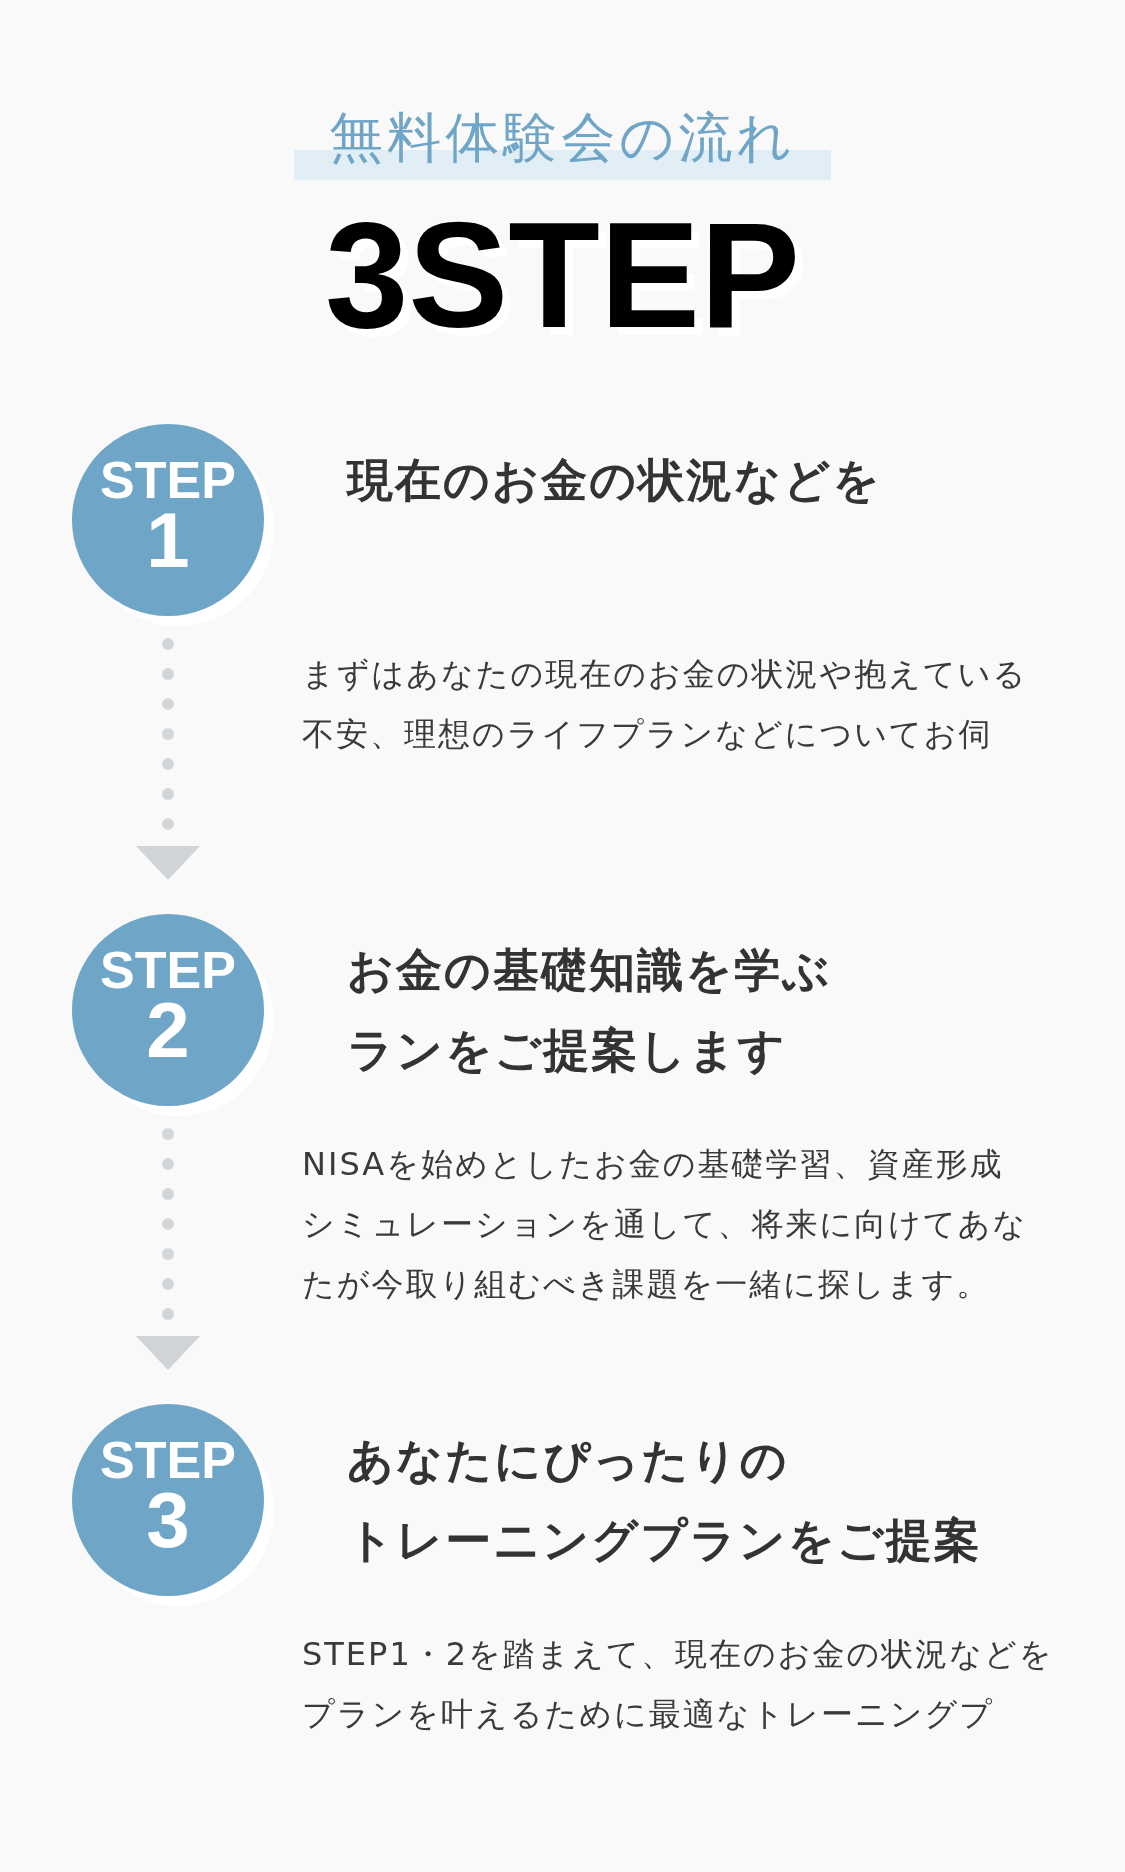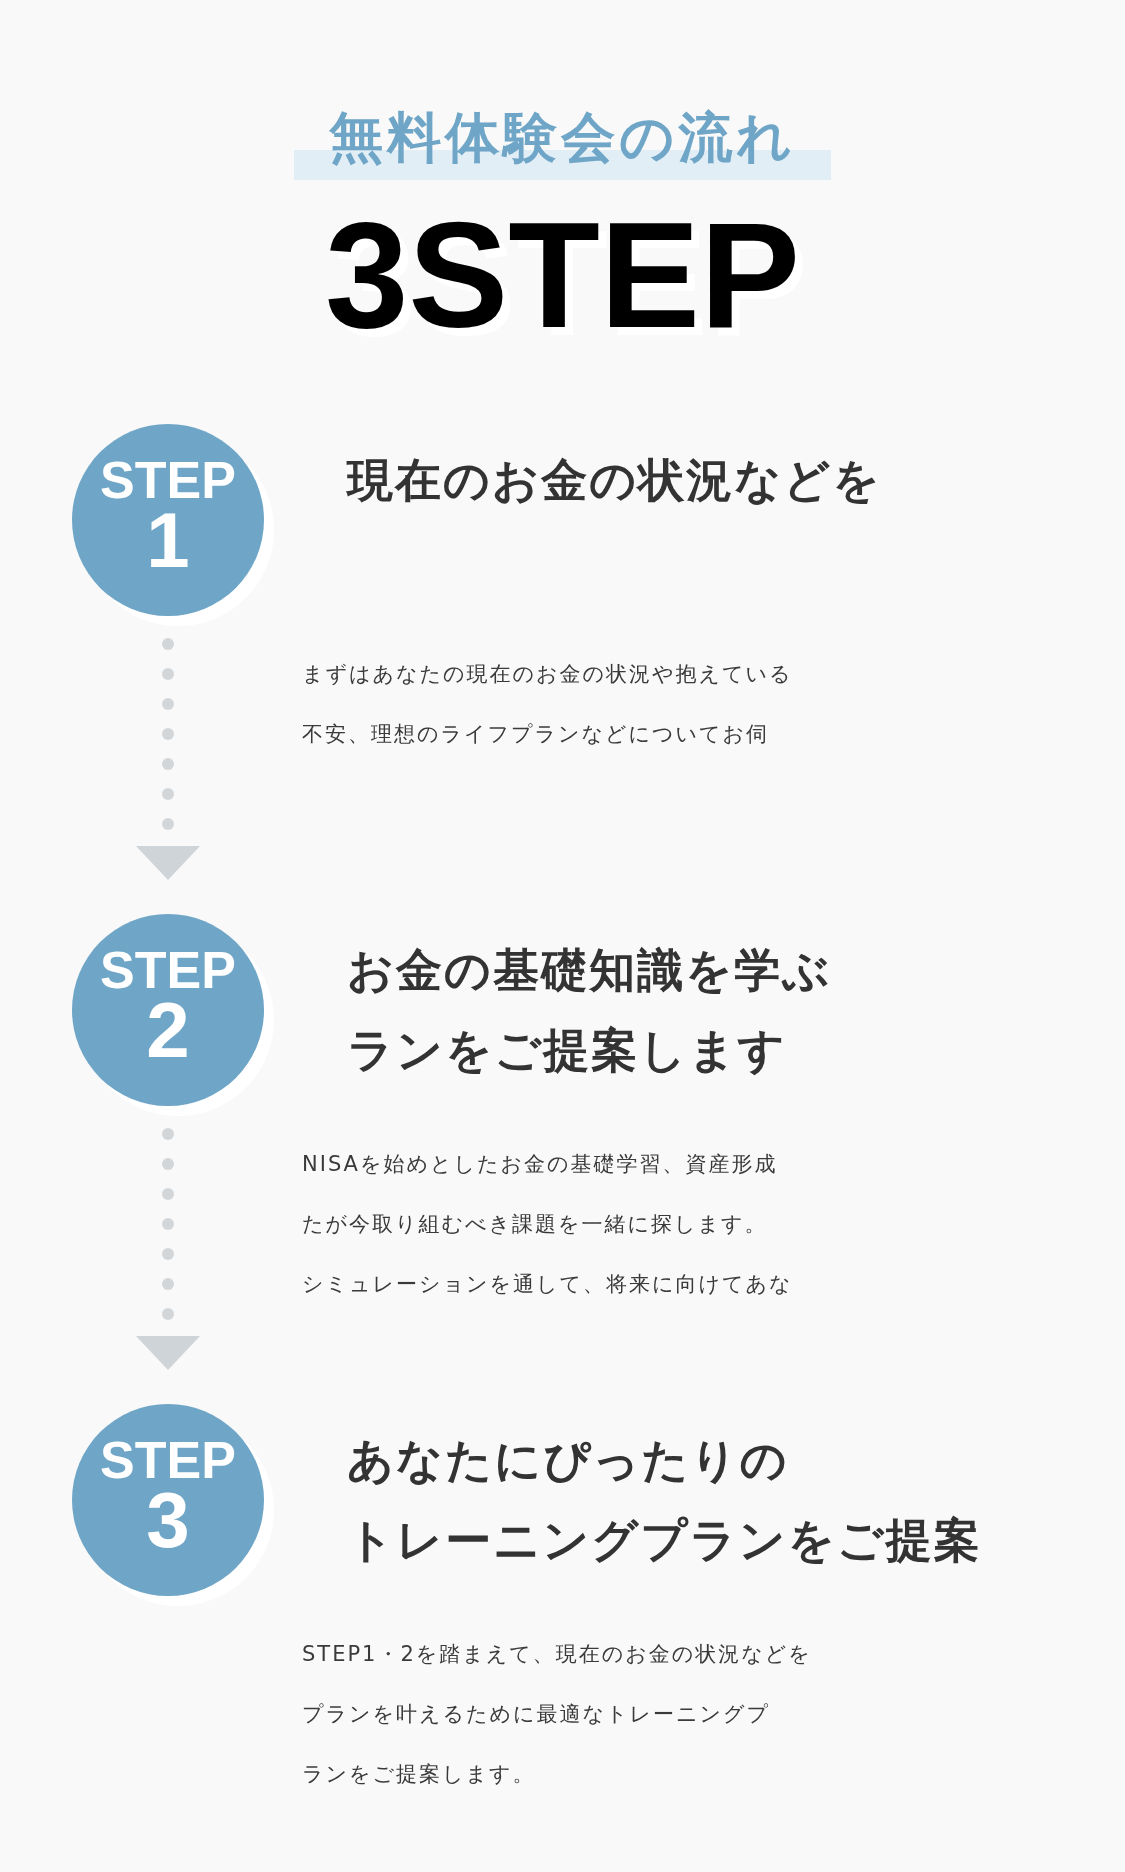--- a/index.html
+++ b/index.html
@@ -18,21 +18,21 @@
   .abs { position: absolute; }
 
   .title-band {
     left: 294px; top: 150px; width: 537px; height: 30px;
     background: #e2eef6;
   }
   .title-sub {
     left: 0; width: 1125px; top: 102px;
     text-align: center;
     font-size: 54px;
-    font-weight: bold;
+    font-weight: normal;
     letter-spacing: 4px;
     color: #6fa6c7;
     line-height: 72px;
   }
   .title-main {
     left: 0; width: 1125px; top: 200px;
     text-align: center;
     font-family: "Liberation Sans", "DejaVu Sans", sans-serif;
     font-size: 150px;
     font-weight: bold;
@@ -86,21 +86,21 @@
     left: 302px; width: 780px;
     font-size: 46px;
     font-weight: bold;
     line-height: 80px;
     color: #333333;
     letter-spacing: 2px;
   }
   .heading span { display: block; white-space: nowrap; margin-left: 45px; }
   .body {
     left: 302px; width: 760px;
-    font-size: 21px;
+    font-size: 32px;
     line-height: 60px;
     color: #3a3a3a;
     letter-spacing: 2px;
   }
   .body span { display: block; white-space: nowrap; }
 </style>
 </head>
 <body>
 
 <div class="abs title-band"></div>
@@ -132,22 +132,22 @@
 <div class="abs circle" style="left:72px; top:914px;">
   <div class="lbl">STEP</div>
   <div class="num">2</div>
 </div>
 <div class="abs heading" style="top:930px;">
   <span>お金の基礎知識を学ぶ</span>
   <span>ランをご提案します</span>
 </div>
 <div class="abs body" style="top:1134px;">
   <span>NISAを始めとしたお金の基礎学習、資産形成</span>
+  <span>シミュレーションを通して、将来に向けてあな</span>
   <span>たが今取り組むべき課題を一緒に探します。</span>
-  <span>シミュレーションを通して、将来に向けてあな</span>
 </div>
 <div class="abs dots" style="top:1128px;">
   <div class="dot"></div>
   <div class="dot"></div>
   <div class="dot"></div>
   <div class="dot"></div>
   <div class="dot"></div>
   <div class="dot"></div>
   <div class="dot"></div>
 </div>
@@ -157,14 +157,13 @@
   <div class="lbl">STEP</div>
   <div class="num">3</div>
 </div>
 <div class="abs heading" style="top:1420px;">
   <span>あなたにぴったりの</span>
   <span>トレーニングプランをご提案</span>
 </div>
 <div class="abs body" style="top:1624px;">
   <span>STEP1・2を踏まえて、現在のお金の状況などを</span>
   <span>プランを叶えるために最適なトレーニングプ</span>
-  <span>ランをご提案します。</span>
 </div>
 
 </body></html>

